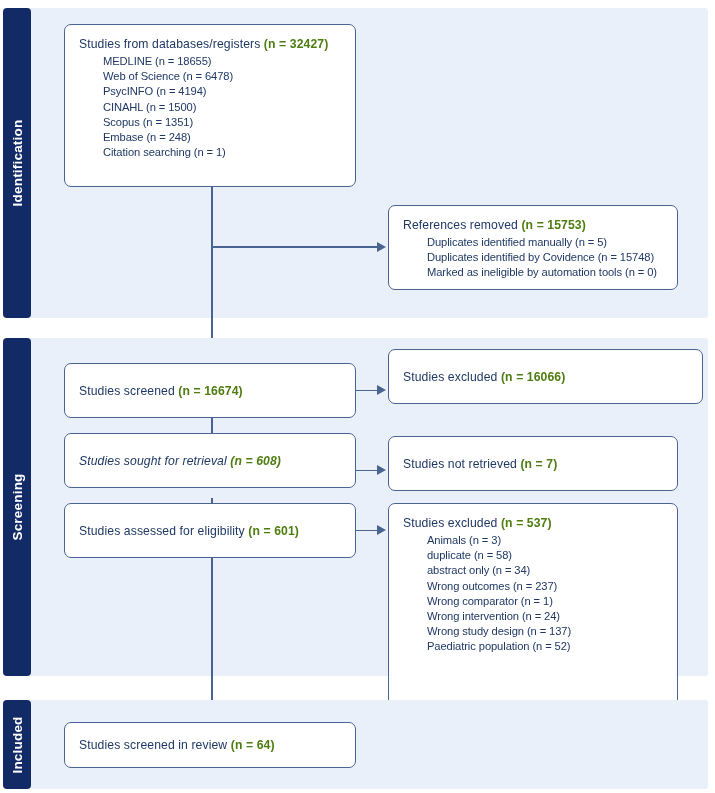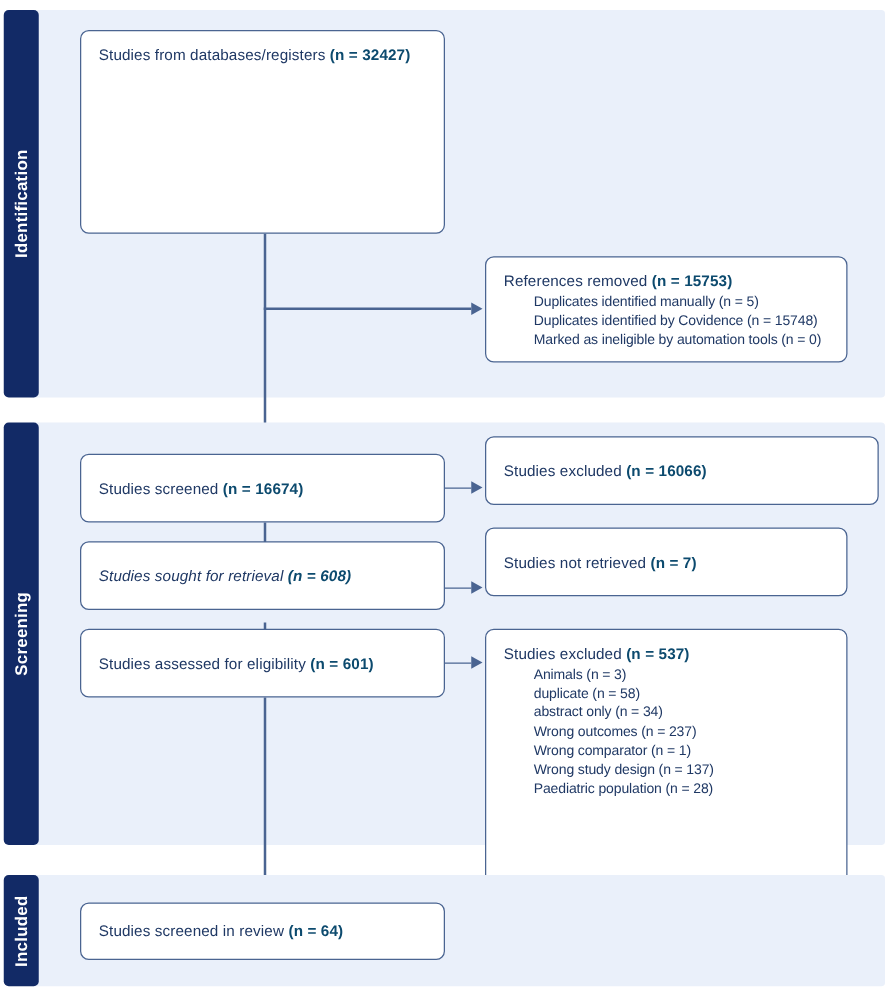--- a/index.html
+++ b/index.html
@@ -70,21 +70,21 @@
   .box.topalign .box-inner {
     top: 11px;
   }
   .ttl {
     font-size: 12.2px;
     line-height: 16px;
     white-space: nowrap;
     letter-spacing: 0.1px;
   }
   .accent {
-    color: #0c4a6e;
+    color: #4d7c0f;
     font-weight: bold;
   }
   ul.sub {
     list-style: none;
     margin: 2px 0 0 0;
     padding: 0 0 0 24px;
   }
   ul.sub li {
     font-size: 11.2px;
     line-height: 15.2px;
@@ -124,20 +124,29 @@
   <div class="sidebar" style="top:8px; height:310px;">
     <span class="sidebar-label">Identification</span>
   </div>
 
   <div class="box topalign" style="left:64px; top:24px; width:292px; height:163px;">
     <div class="box-inner">
       <div class="ttl">
         <span>Studies from databases/registers</span>
         <span class="accent">(n = 32427)</span>
       </div>
+      <ul class="sub">
+        <li>MEDLINE (n = 18655)</li>
+        <li>Web of Science (n = 6478)</li>
+        <li>PsycINFO (n = 4194)</li>
+        <li>CINAHL (n = 1500)</li>
+        <li>Scopus (n = 1351)</li>
+        <li>Embase (n = 248)</li>
+        <li>Citation searching (n = 1)</li>
+      </ul>
     </div>
   </div>
 
   <div class="box topalign" style="left:388px; top:205px; width:290px; height:85px;">
     <div class="box-inner">
       <div class="ttl">
         <span>References removed</span>
         <span class="accent">(n = 15753)</span>
       </div>
       <ul class="sub">
@@ -185,21 +194,21 @@
 
   <div class="box center" style="left:64px; top:433px; width:292px; height:55px;font-style:italic;">
     <div class="box-inner">
       <div class="ttl">
         <span>Studies sought for retrieval</span>
         <span class="accent">(n = 608)</span>
       </div>
     </div>
   </div>
 
-  <div class="box center" style="left:388px; top:422px; width:290px; height:55px;">
+  <div class="box center" style="left:388px; top:436px; width:290px; height:55px;">
     <div class="box-inner">
       <div class="ttl">
         <span>Studies not retrieved</span>
         <span class="accent">(n = 7)</span>
       </div>
     </div>
   </div>
 
   <div class="conn h" style="left:356px; top:469.5px; width:21px;"></div>
   <div class="arrow-right" style="left:377px; top:465px;"></div>
@@ -221,22 +230,23 @@
       <div class="ttl">
         <span>Studies excluded</span>
         <span class="accent">(n = 537)</span>
       </div>
       <ul class="sub">
         <li>Animals (n = 3)</li>
         <li>duplicate (n = 58)</li>
         <li>abstract only (n = 34)</li>
         <li>Wrong outcomes (n = 237)</li>
         <li>Wrong comparator (n = 1)</li>
+        <li>Wrong intervention (n = 24)</li>
         <li>Wrong study design (n = 137)</li>
-        <li>Paediatric population (n = 28)</li>
+        <li>Paediatric population (n = 52)</li>
       </ul>
     </div>
   </div>
 
   <div class="conn h" style="left:356px; top:529.5px; width:21px;"></div>
   <div class="arrow-right" style="left:377px; top:525px;"></div>
 
   <div class="conn v" style="left:211px; top:558px; width:1.8px; height:155px;"></div>
   <div class="arrow-down" style="left:206.5px; top:713px;"></div>
 

